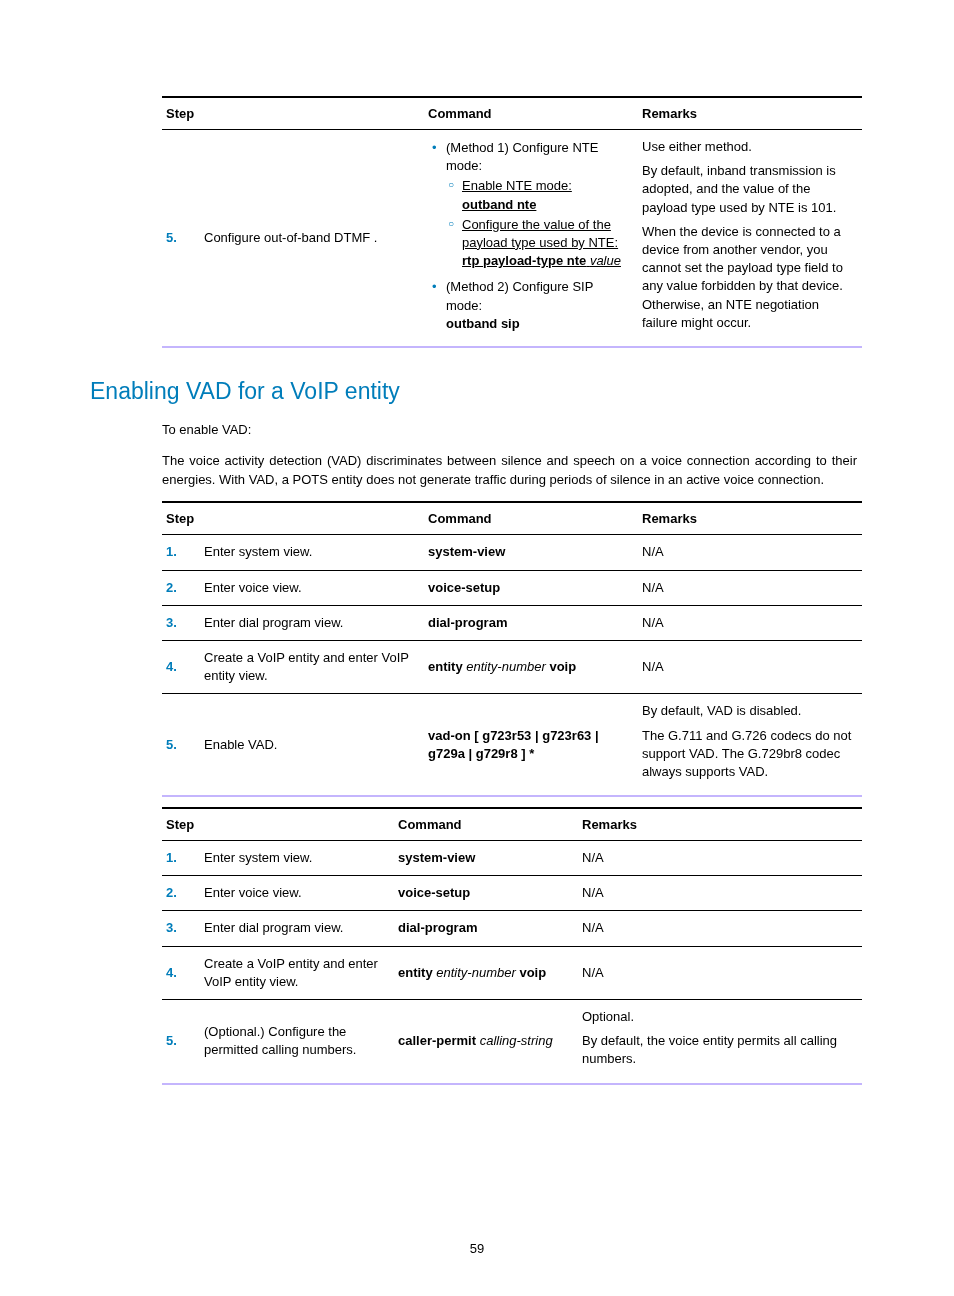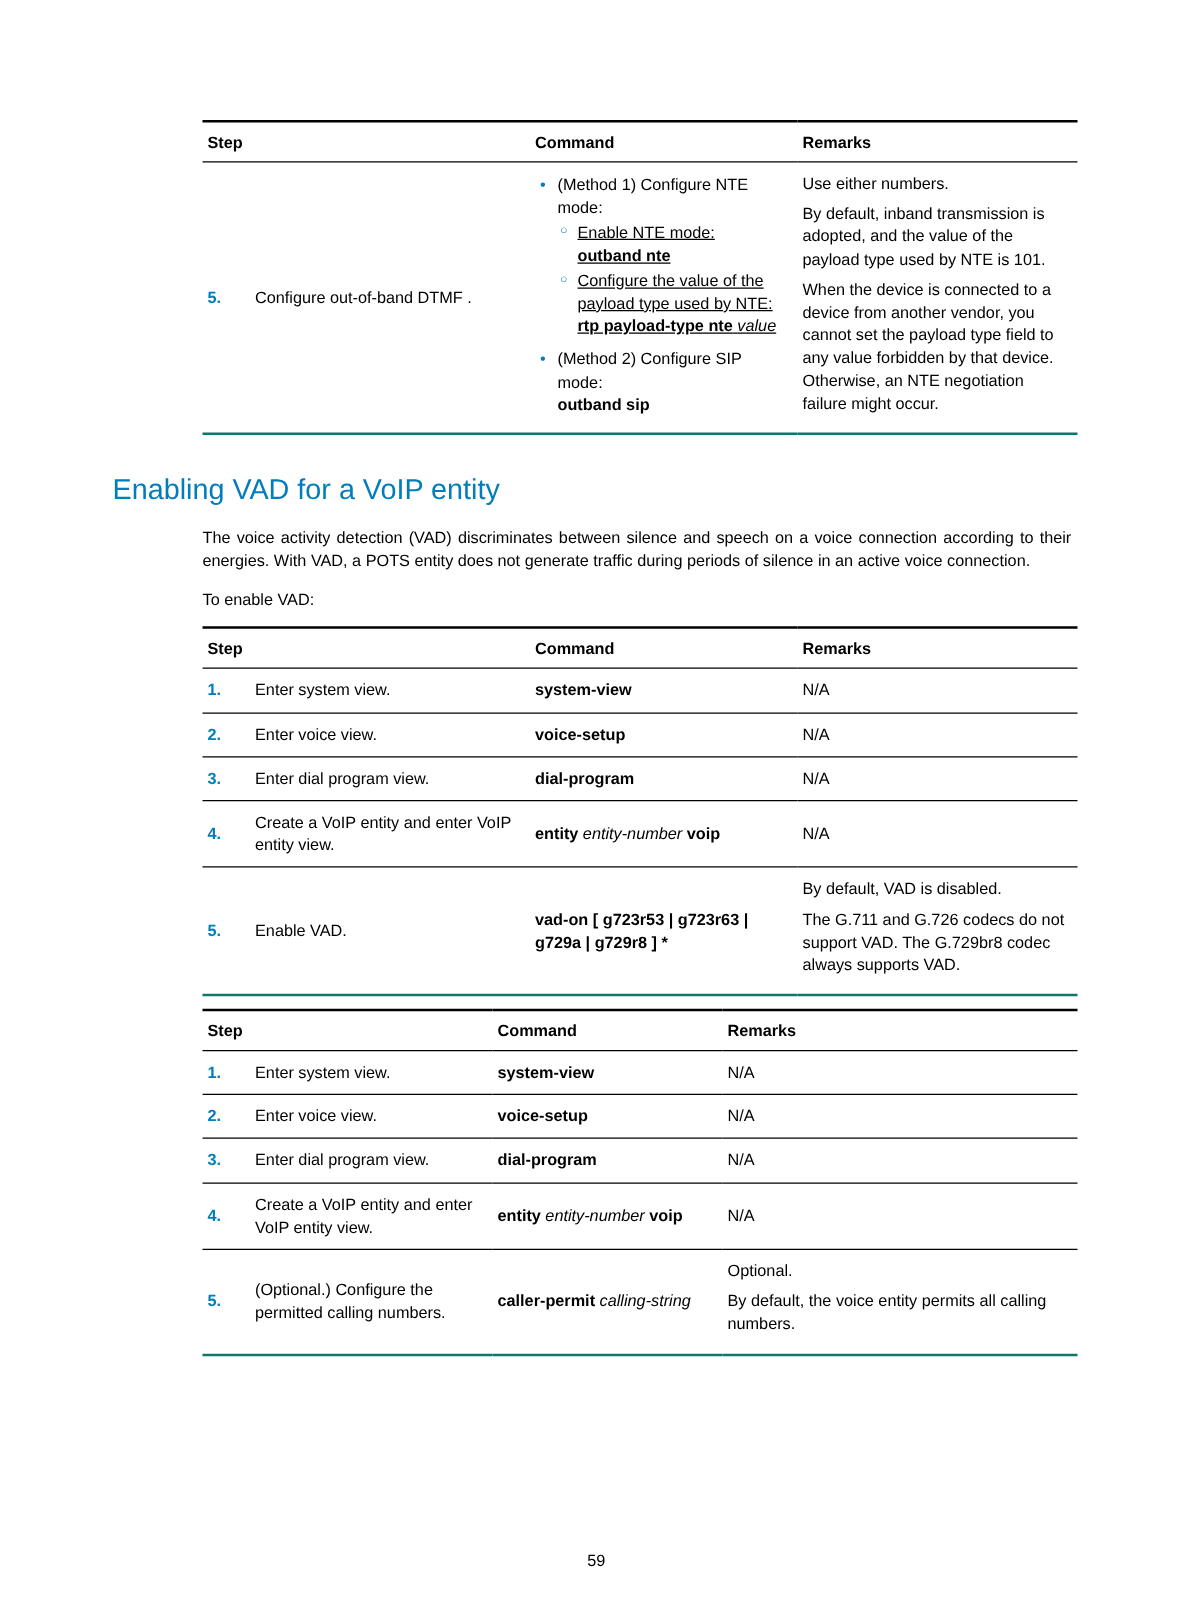--- a/index.html
+++ b/index.html
@@ -47,21 +47,21 @@
     border-bottom: 1px solid #000;
   }
   table.doc-table td {
     vertical-align: middle;
     padding: 8px 10px 8px 4px;
     border-bottom: 1px solid #000;
     font-size: 13px;
     line-height: 1.4;
   }
   table.doc-table tr.last-row td {
-    border-bottom: 2px solid #0f766e;
+    border-bottom: 2px solid #c4b5fd;
   }
   .step-num {
     color: #007dba;
     font-weight: bold;
     width: 24px;
     padding-left: 4px;
     padding-right: 6px;
     text-align: left;
   }
   .col-step { width: 210px; }
@@ -146,32 +146,32 @@
             </ul>
           </li>
           <li>
             <span>(Method 2) Configure SIP mode:</span><br>
             <span class="bold" style="margin-left:0">outband sip</span>
           </li>
         </ul>
       </td>
       <td>
         <div class="remarks-block">
-          <p>Use either numbers.</p>
+          <p>Use either method.</p>
           <p>By default, inband transmission is adopted, and the value of the payload type used by NTE is 101.</p>
           <p>When the device is connected to a device from another vendor, you cannot set the payload type field to any value forbidden by that device. Otherwise, an NTE negotiation failure might occur.</p>
         </div>
       </td>
     </tr>
   </tbody>
     </table>
 
   <h2>Enabling VAD for a VoIP entity</h2>
+  <p class="body-text">To enable VAD:</p>
   <p class="body-text">The voice activity detection (VAD) discriminates between silence and speech on a voice connection according to their energies. With VAD, a POTS entity does not generate traffic during periods of silence in an active voice connection.</p>
-  <p class="body-text">To enable VAD:</p>
 
   <table class="doc-table">
     <tbody>
         <tr>
       <th colspan="2">Step</th>
       <th>Command</th>
       <th>Remarks</th>
     </tr>
     <tr>
       <td class="step-num">1.</td>

